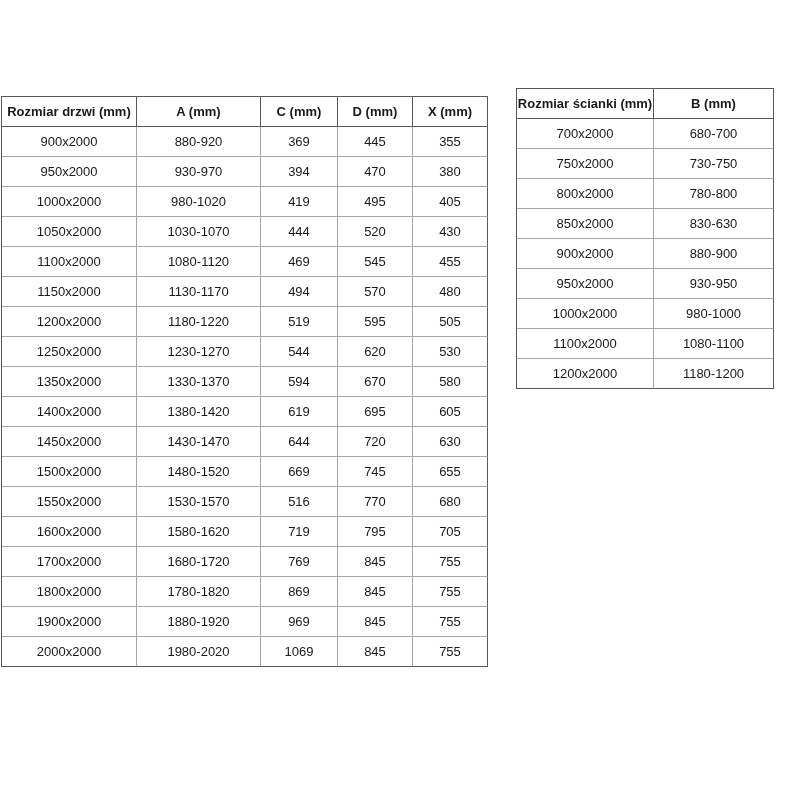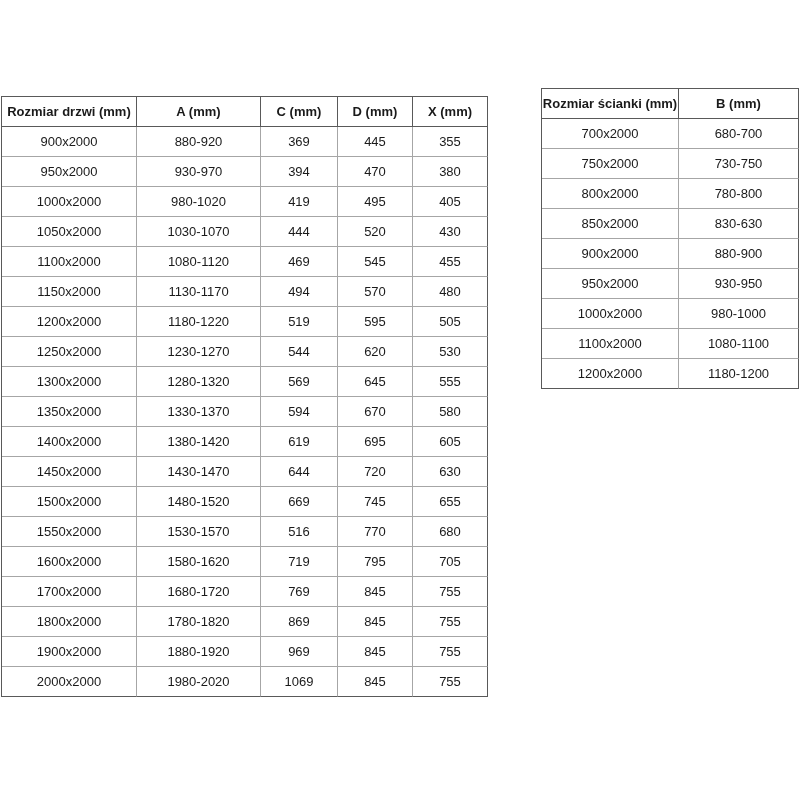--- a/index.html
+++ b/index.html
@@ -38,21 +38,21 @@
   .spec-table td {
     font-weight: normal;
     border-right: 1px solid #a6a6a6;
     border-bottom: 1px solid #a6a6a6;
   }
   
   .spec-table td:last-child { border-right: 1px solid #595959; text-align: center; }
   .spec-table tr:last-child td { border-bottom: 1px solid #595959; }
 
   #doors-table { left: 1px;   top: 96px;  width: 486px; }
-  #walls-table { left: 541px; top: 88px;  width: 257px; }
+  #walls-table { left: 516px; top: 88px;  width: 257px; }
 
   #doors-table col:nth-child(1) { width: 135px; }
   #doors-table col:nth-child(2) { width: 124px; }
   #doors-table col:nth-child(3) { width: 77px; }
   #doors-table col:nth-child(4) { width: 75px; }
   #doors-table col:nth-child(5) { width: 75px; }
 
   #walls-table col:nth-child(1) { width: 137px; }
   #walls-table col:nth-child(2) { width: 120px; }
 </style>
@@ -127,27 +127,20 @@
         <td>505</td>
       </tr>
       <tr>
         <td>1250x2000</td>
         <td>1230-1270</td>
         <td>544</td>
         <td>620</td>
         <td>530</td>
       </tr>
       <tr>
-        <td>1300x2000</td>
-        <td>1280-1320</td>
-        <td>569</td>
-        <td>645</td>
-        <td>555</td>
-      </tr>
-      <tr>
         <td>1350x2000</td>
         <td>1330-1370</td>
         <td>594</td>
         <td>670</td>
         <td>580</td>
       </tr>
       <tr>
         <td>1400x2000</td>
         <td>1380-1420</td>
         <td>619</td>

